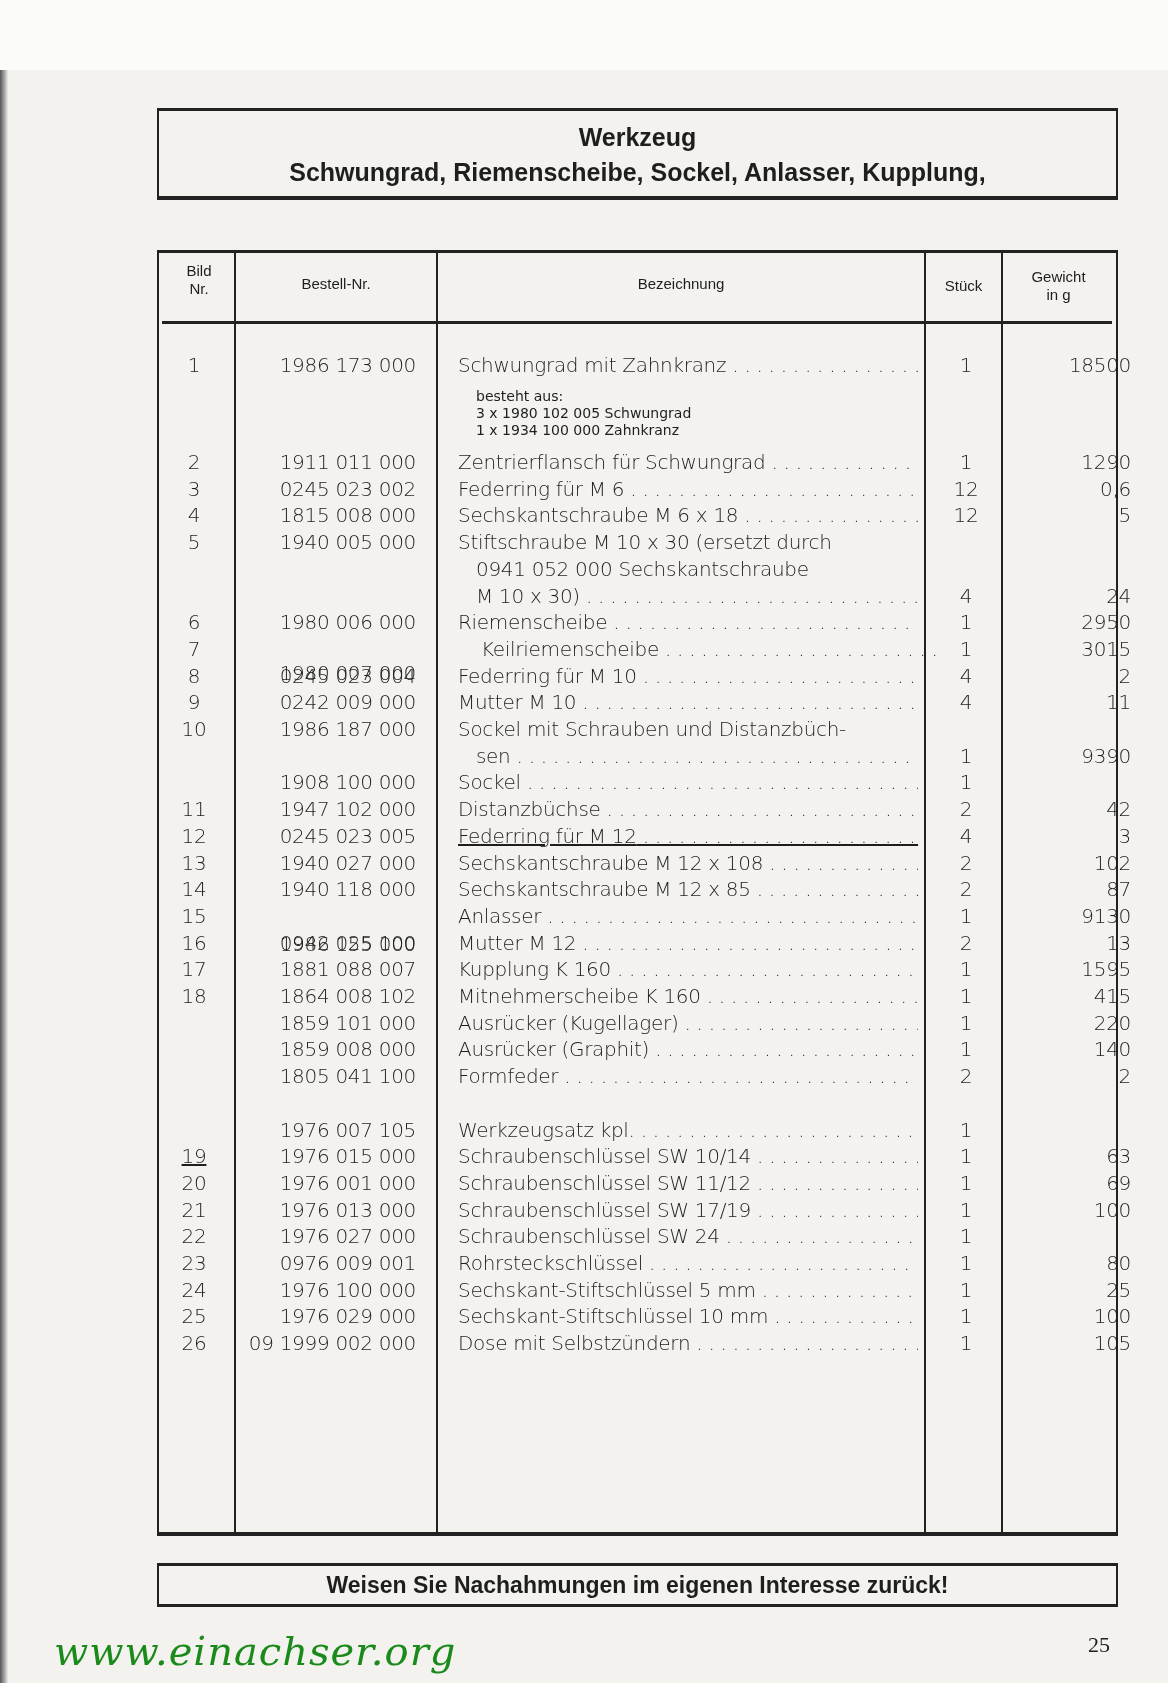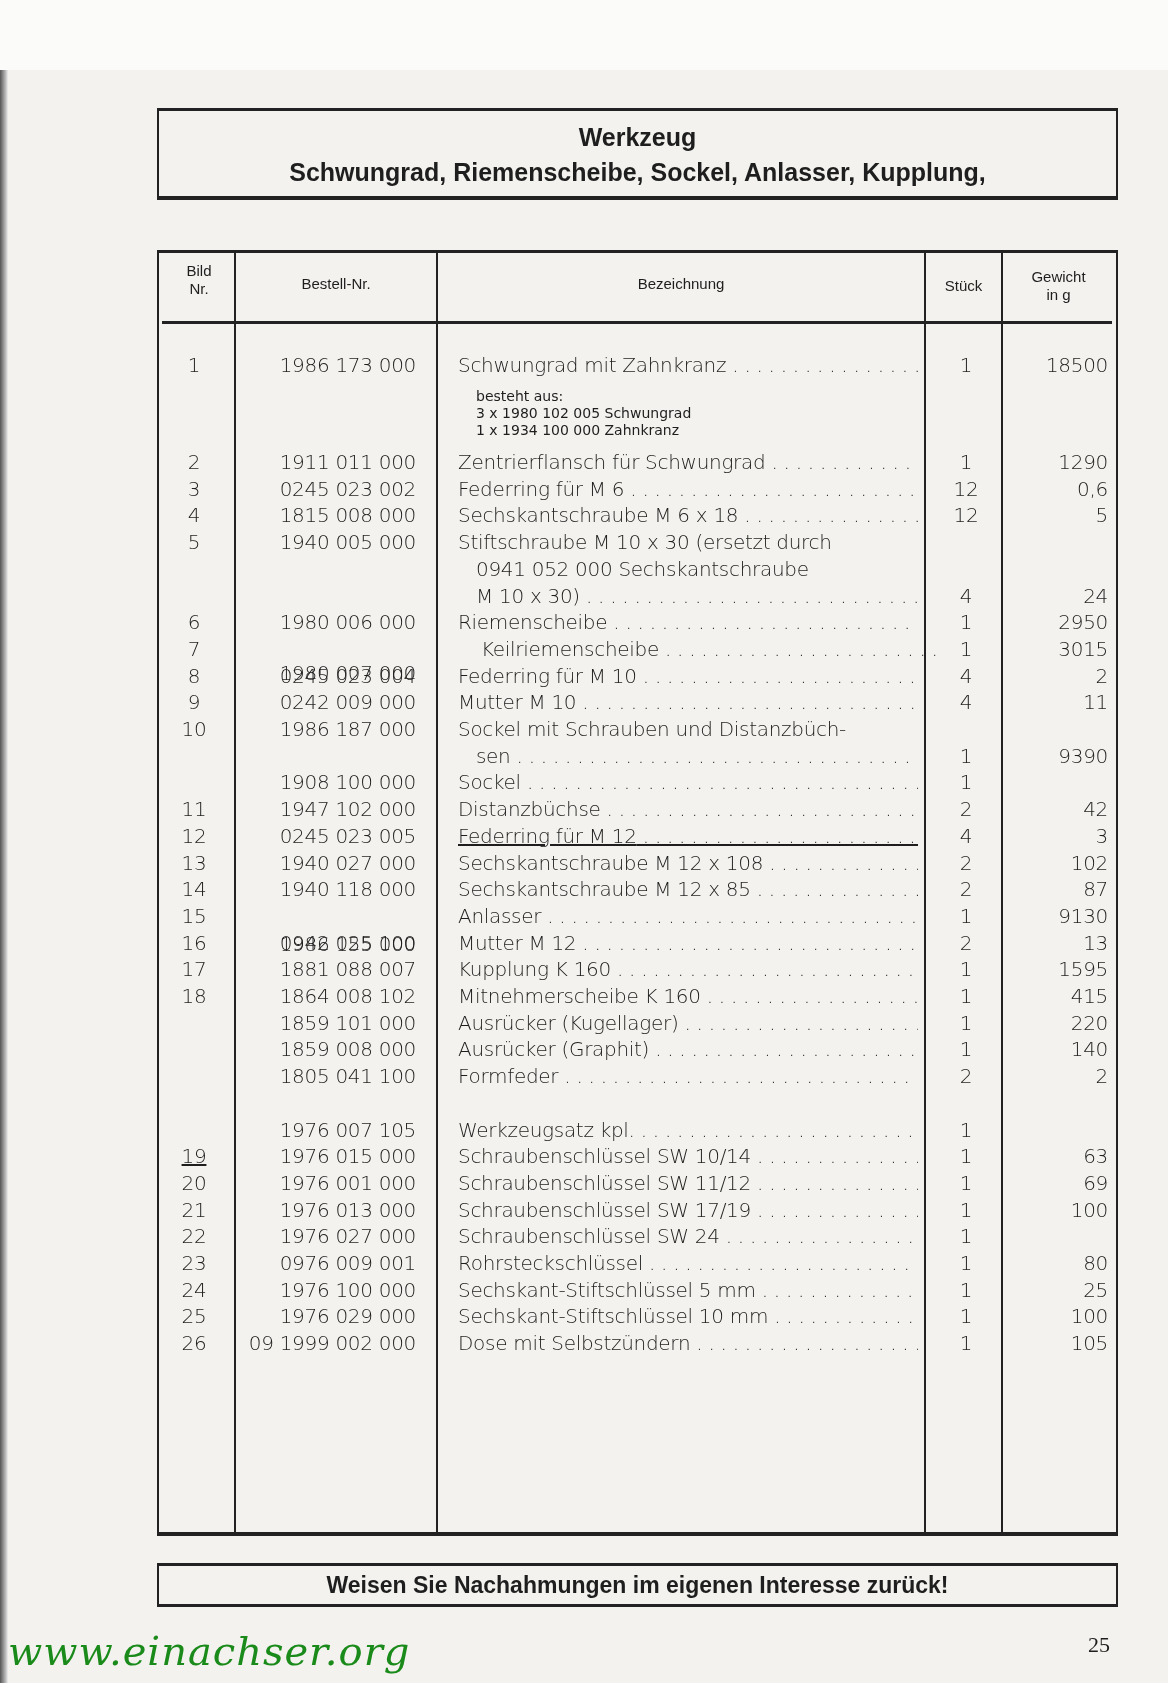--- a/index.html
+++ b/index.html
@@ -13,21 +13,21 @@
   .vline{position:absolute;top:250px;width:2px;background:#222;height:1284px;}
   .hdr-line{position:absolute;left:162px;top:321px;width:950px;height:3px;background:#222;}
   .hdr{position:absolute;top:262px;text-align:center;font-size:15px;line-height:18px;font-family:"Liberation Sans",sans-serif;}
   .cell{position:absolute;height:27px;line-height:27px;font-size:20px;white-space:nowrap;font-family:"DejaVu Sans",sans-serif;font-weight:300;letter-spacing:-0.3px;}
   .c-bild{left:165px;width:58px;text-align:center;}
   .c-nr{left:240px;width:176px;text-align:right;}
   .c-desc{left:458px;width:460px;overflow:hidden;}
   .c-desc.dots::after{content:" . . . . . . . . . . . . . . . . . . . . . . . . . . . . . . . . . . . .";}
   .c-desc.indent{padding-left:18px;width:442px;}
   .c-qty{left:935px;width:62px;text-align:center;}
-  .c-wt{left:1012px;width:96px;text-align:right;}
+  .c-wt{left:1035px;width:96px;text-align:right;}
   .sub{position:absolute;left:476px;font-size:14px;line-height:17px;font-family:"DejaVu Sans",sans-serif;}
   .footer-box{position:absolute;left:157px;top:1563px;width:961px;height:44px;border:2px solid #222;border-top-width:3px;border-bottom-width:3px;box-sizing:border-box;
        text-align:center;font-family:"Liberation Sans",sans-serif;font-weight:bold;font-size:23px;line-height:38px;}
   .watermark{position:absolute;left:8px;top:1628px;font-family:"DejaVu Serif",serif;font-style:italic;font-size:40px;color:#1a8a1a;letter-spacing:1px;}
   .page-num{position:absolute;left:1088px;top:1632px;font-family:"Liberation Serif",serif;font-size:22px;}
 </style>
 </head>
 <body>
 
 <div class="top-strip"></div>
@@ -303,14 +303,14 @@
     <div>
       <div class="cell c-bild" style="top: 1330px;">26</div>
       <div class="cell c-nr" style="top: 1330px;">09 1999 002 000</div>
       <div class="cell c-desc dots" style="top: 1330px;"><span>Dose mit Selbstzündern</span></div>
       <div class="cell c-qty" style="top: 1330px;">1</div>
       <div class="cell c-wt" style="top: 1330px;">105</div>
     </div>
   </div>
 
 <div class="footer-box">Weisen Sie Nachahmungen im eigenen Interesse zurück!</div>
-<div class="watermark" style="color: rgb(26, 138, 26);">www.einachser.org</div>
+<div class="watermark" style="color: rgb(26, 138, 26); padding-left: 46px;">www.einachser.org</div>
 <div class="page-num">25</div>
 
 </body></html>

